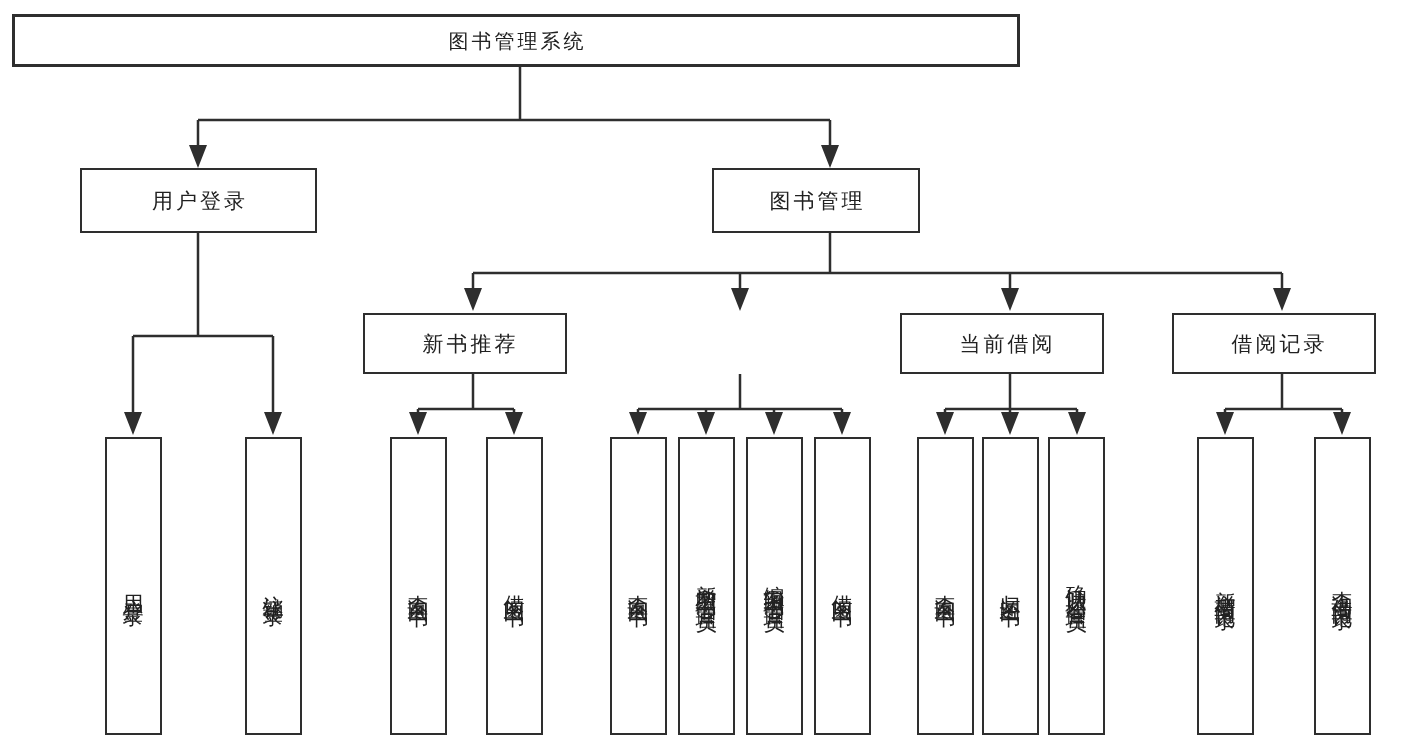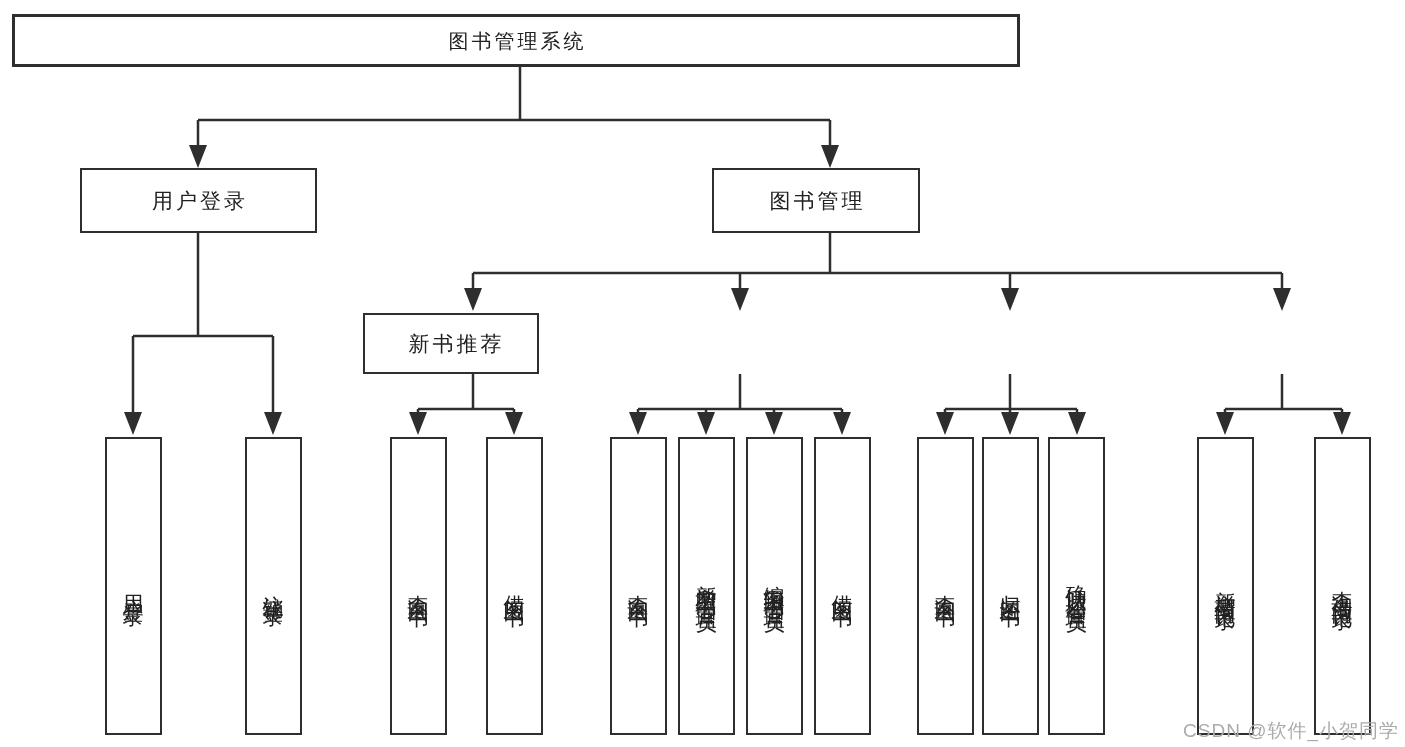--- a/index.html
+++ b/index.html
@@ -29,21 +29,21 @@
     align-items: center;
     justify-content: center;
     color: #212121;
     font-size: 21px;
     letter-spacing: 3px;
     text-indent: 3px;
     line-height: 1.2;
   }
   .root-box   { left: 12px;  top: 14px;  width: 1008px; height: 53px; border-width: 3px; font-size: 20px; }
   .l2-box     { top: 168px; width: 237px; height: 65px; }
-  .l3-box     { top: 313px; width: 176px; height: 61px; padding-left: 8px; }
+  .l3-box     { top: 313px; width: 204px; height: 61px; padding-left: 8px; }
   .leaf-box {
     top: 437px;
     width: 57px;
     height: 298px;
     font-size: 21px;
   }
   .leaf-box .vtext {
     writing-mode: vertical-rl;
     text-orientation: mixed;
     letter-spacing: 4px;
@@ -132,20 +132,26 @@
   <div class="box l2-box" style="left:80px">
     <span>用户登录</span>
   </div>
   <div class="box l2-box" style="left:712px;width:208px">
     <span>图书管理</span>
   </div>
 
   <div class="box l3-box" style="left:363px">
     <span>新书推荐</span>
   </div>
+  <div class="box l3-box" style="left:900px">
+    <span>当前借阅</span>
+  </div>
+  <div class="box l3-box" style="left:1172px">
+    <span>借阅记录</span>
+  </div>
 
   <div class="box leaf-box" style="left:105px">
     <span class="vtext">用户登录</span>
   </div>
   <div class="box leaf-box" style="left:245px">
     <span class="vtext">注销登录</span>
   </div>
 
   <div class="box leaf-box" style="left:390px">
     <span class="vtext">查询图书</span>
@@ -177,15 +183,14 @@
     <span class="vtext">确认归还（管理员）</span>
   </div>
 
   <div class="box leaf-box" style="left:1197px">
     <span class="vtext">新增借阅记录</span>
   </div>
   <div class="box leaf-box" style="left:1314px">
     <span class="vtext">查询借阅记录</span>
   </div>
 
-  <div id="watermark">CSDN @软件_小贺同学</div>
 
 </div>
 
 </body></html>

